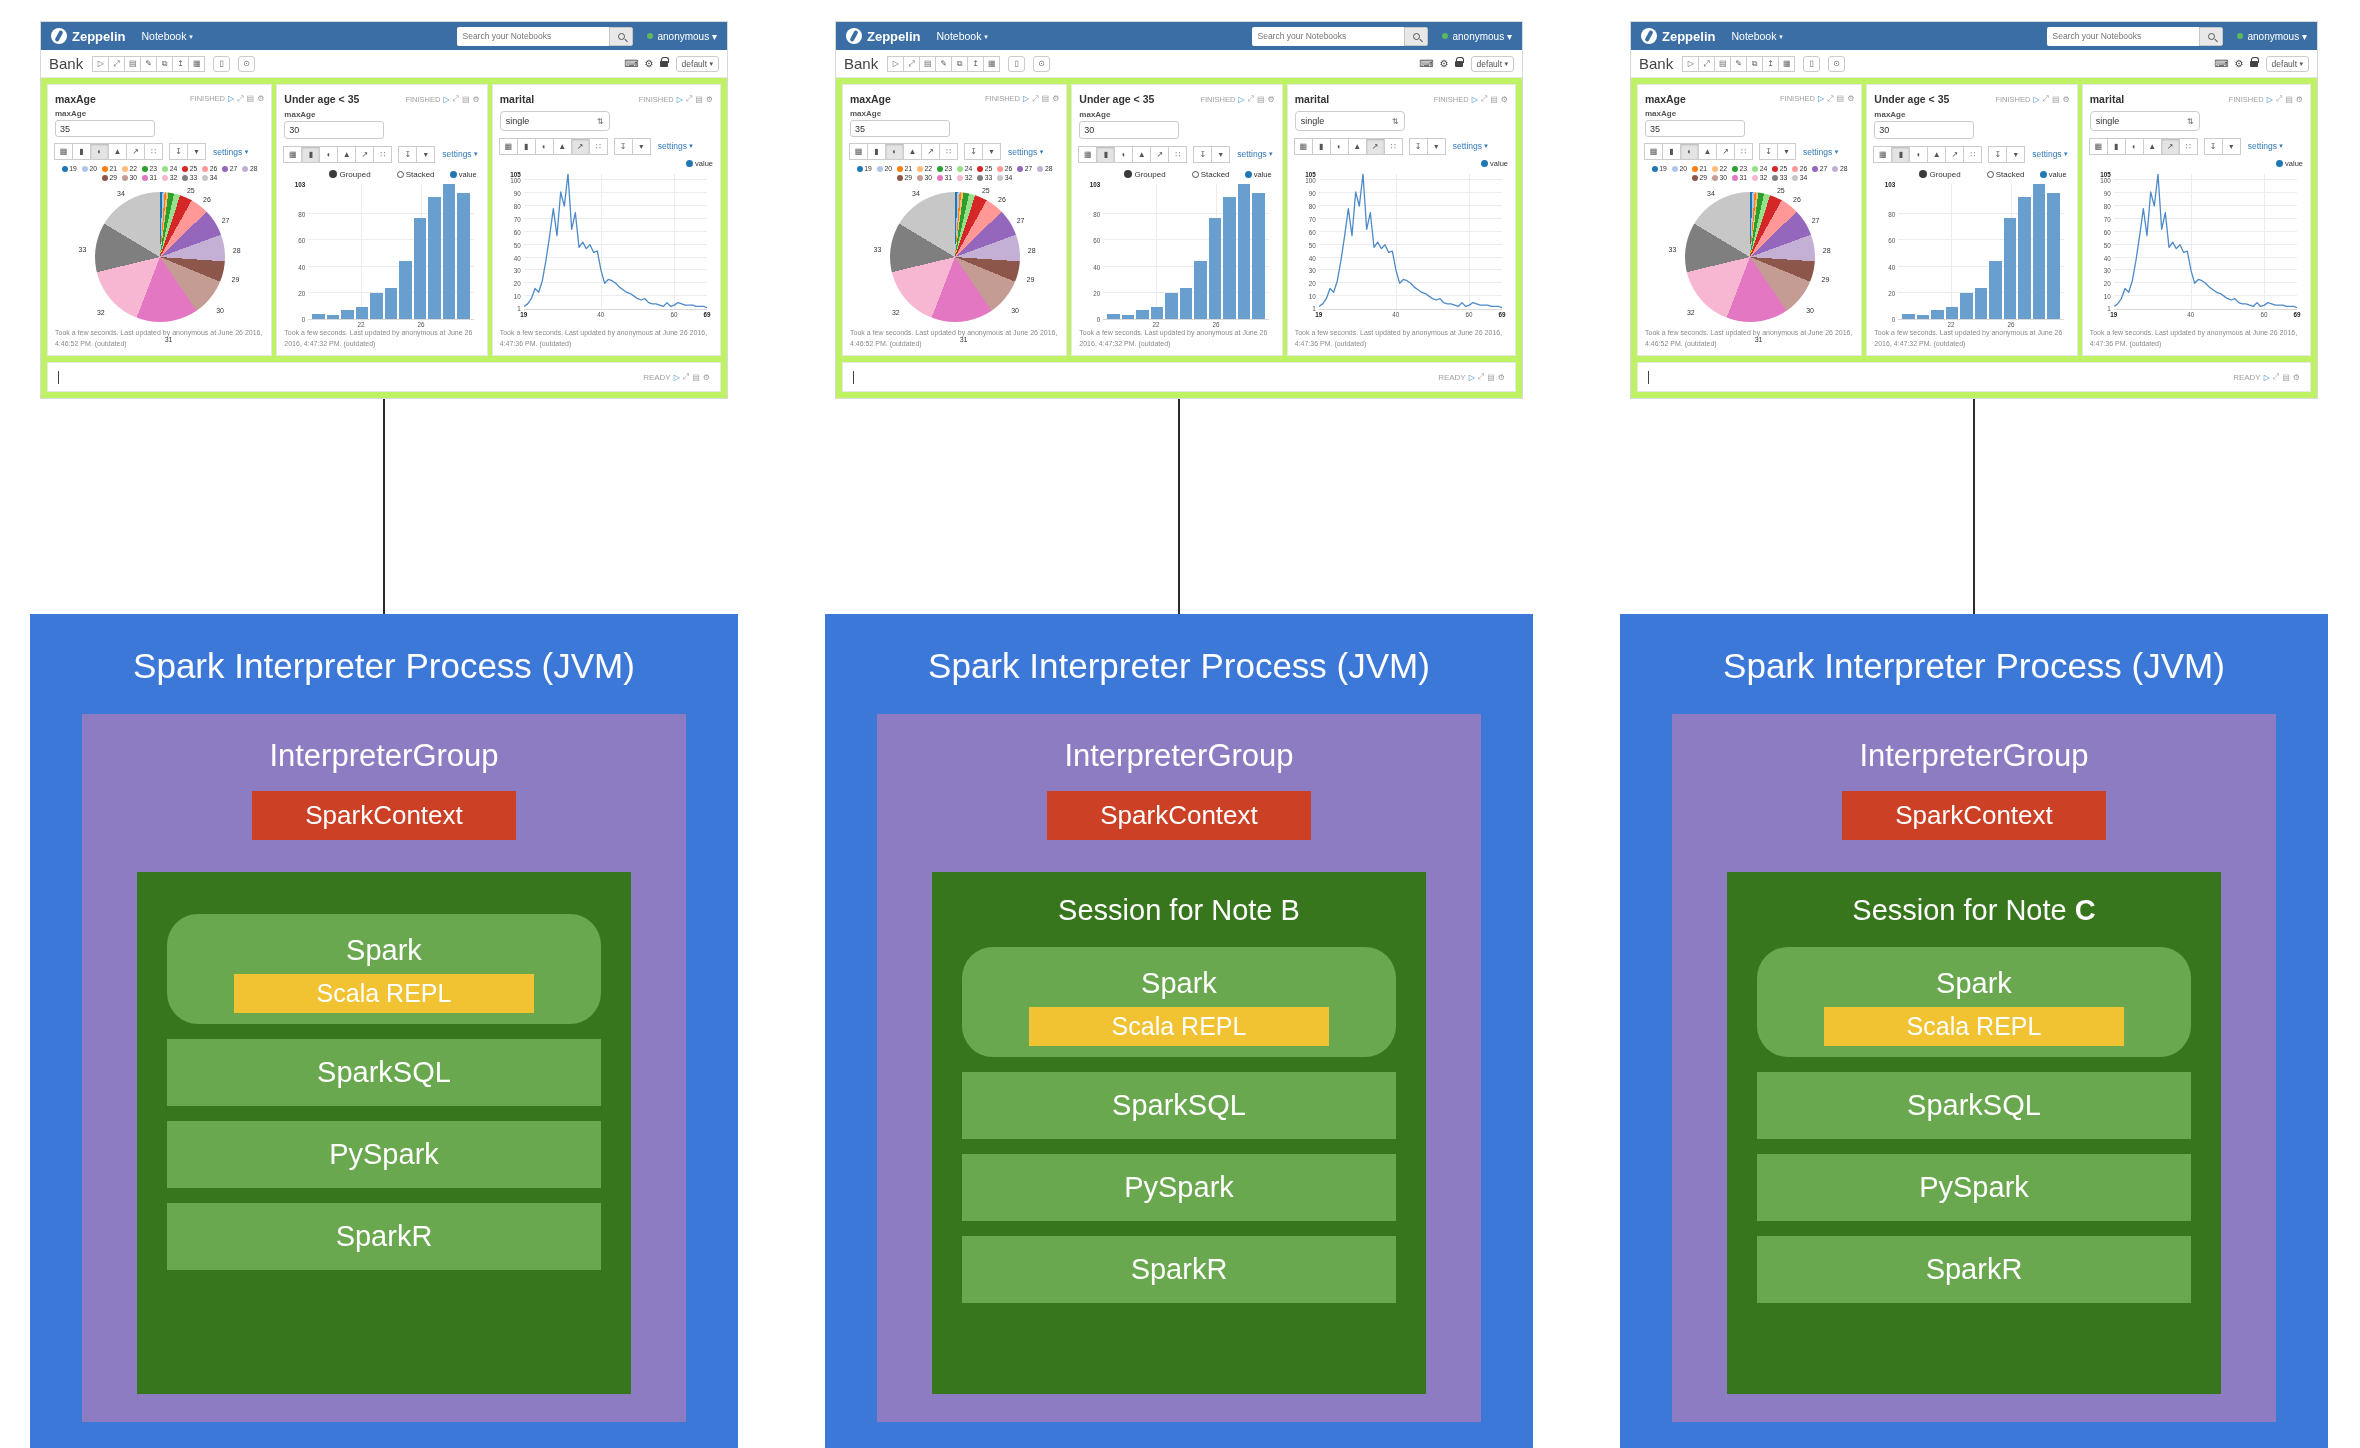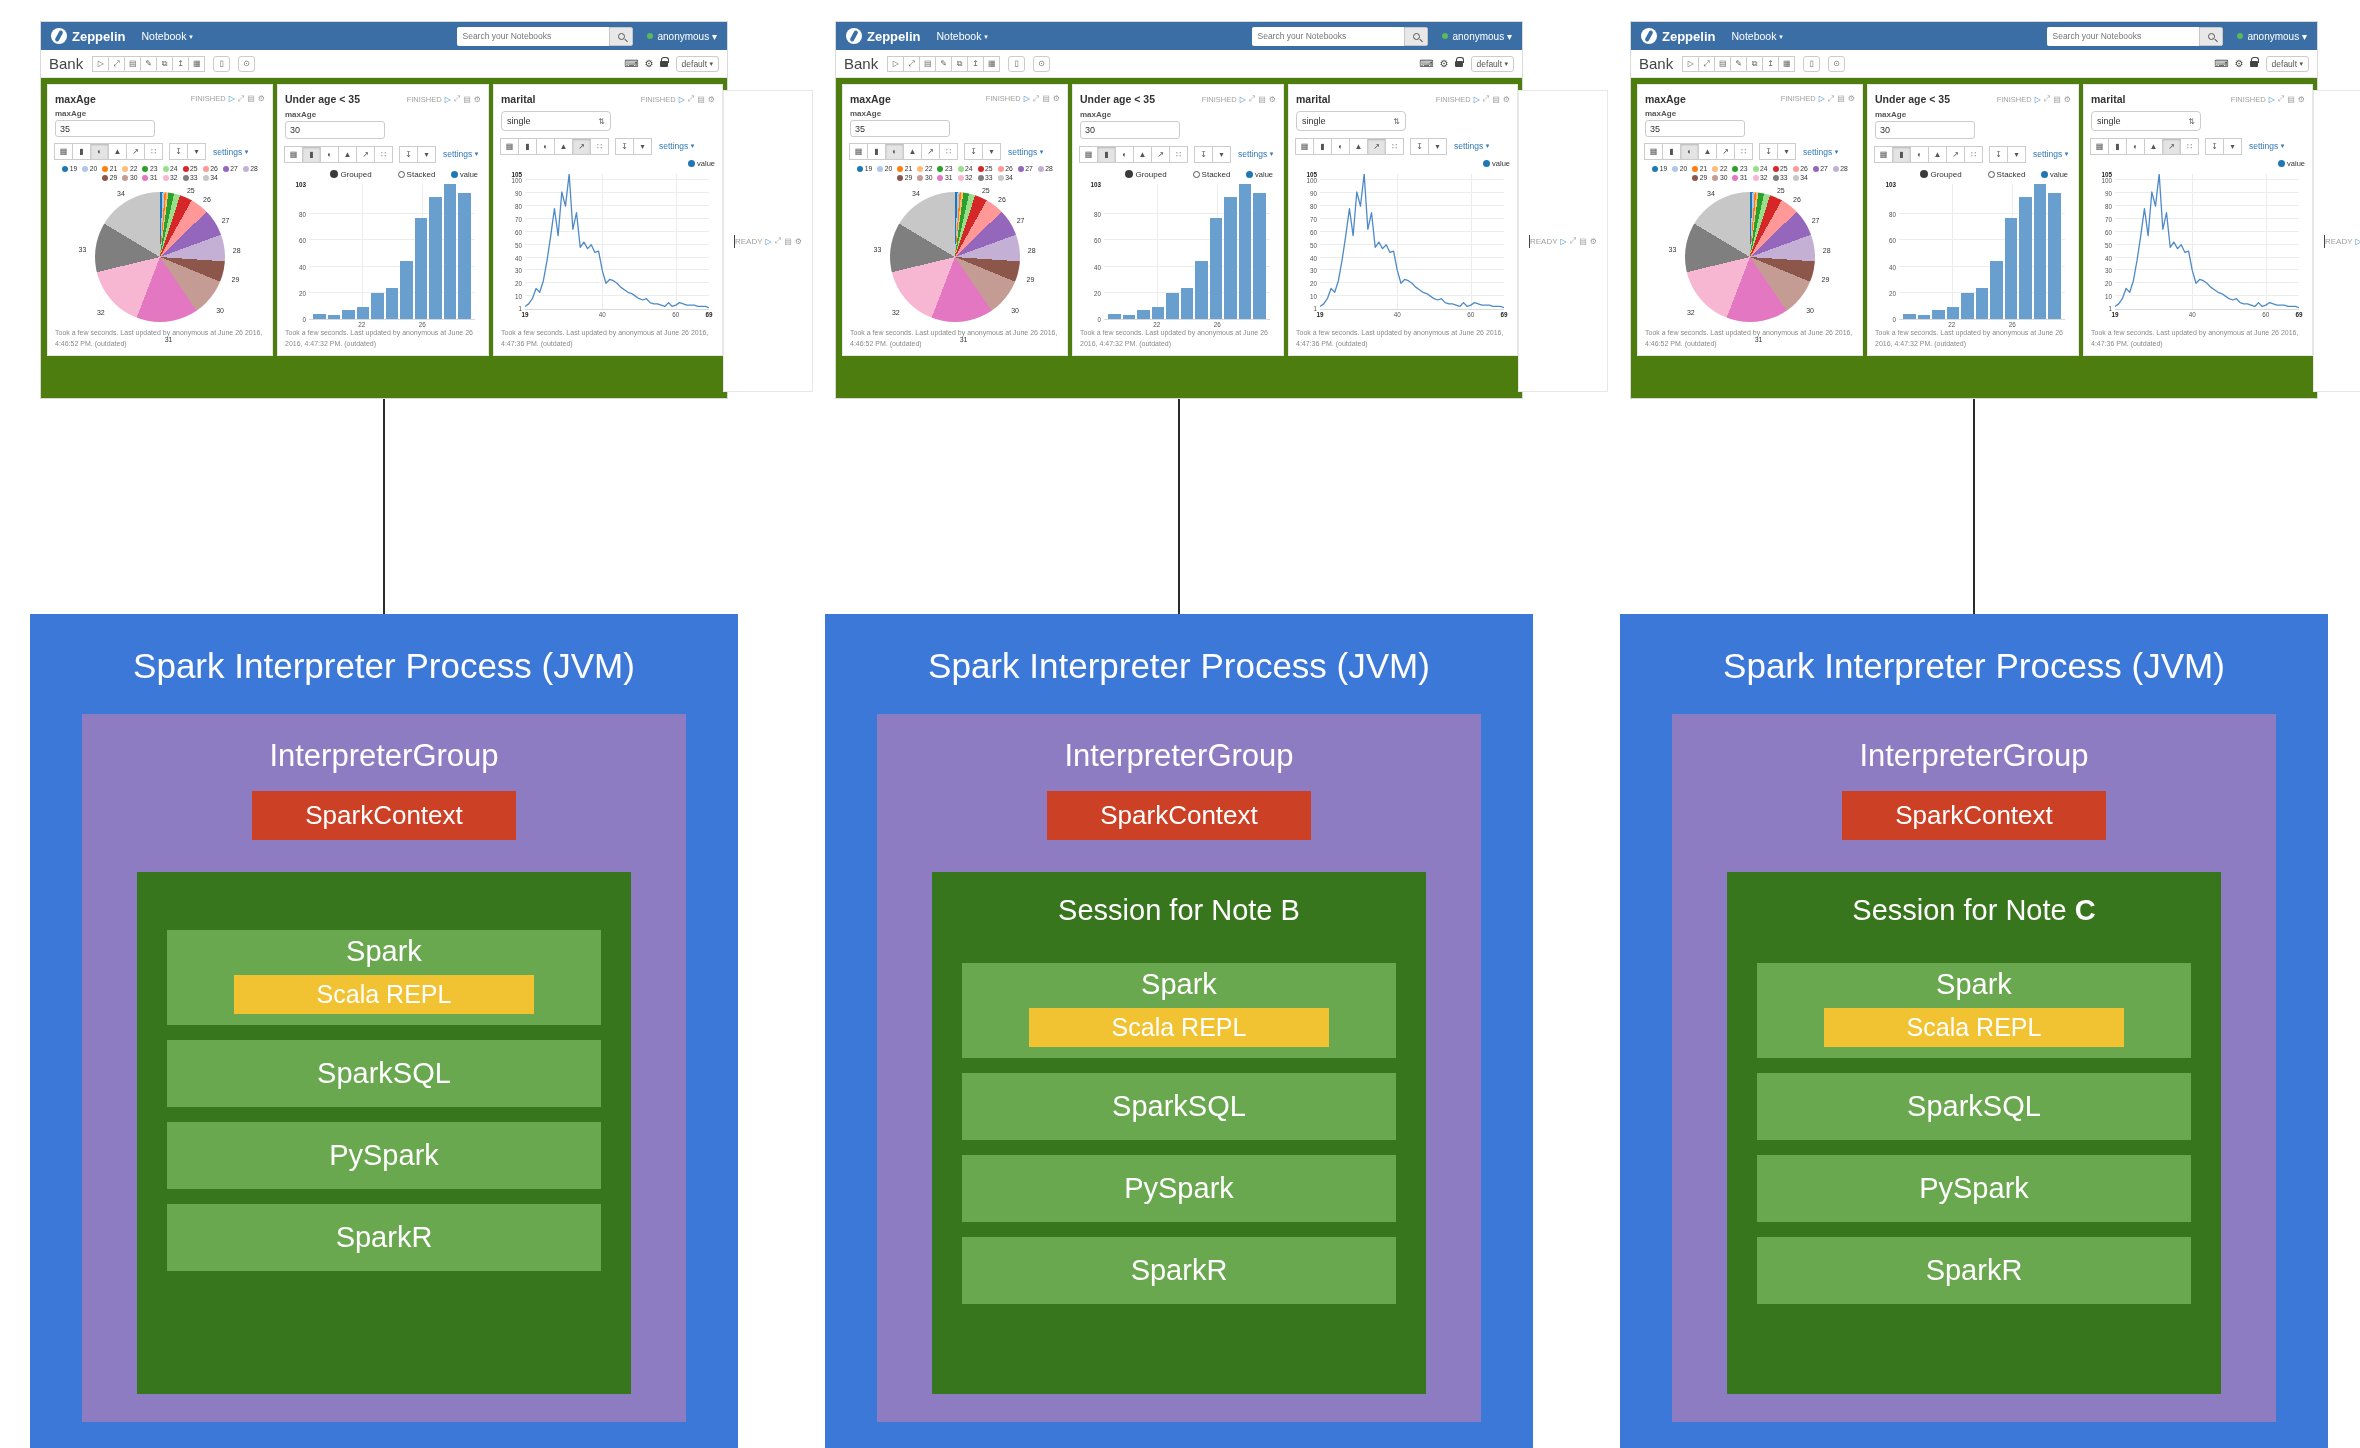--- a/index.html
+++ b/index.html
@@ -38,21 +38,21 @@
               display:flex; align-items:center; justify-content:center; margin-left:-1px; }
   .mini-btn.solo { margin-left:8px; border-radius:3px; }
   .noterow-spacer { flex:1; }
   .gray-ico { color:#444; font-size:10px; margin-left:6px; line-height:1; }
   .lock { width:8px; height:6px; background:#444; border-radius:1px; position:relative; margin-left:6px; }
   .lock::before { content:""; position:absolute; width:6px; height:5px; border:1.4px solid #444; border-bottom:none;
                   border-radius:3px 3px 0 0; left:1px; top:-4px; }
   .default-btn { margin-left:8px; border:1px solid #ccc; border-radius:3px; background:#fff; font-size:8.5px;
                  color:#555; padding:2px 5px; }
 
-  .shot-body { flex:1; background:#4d7c0f; padding:6px; display:flex; flex-direction:row; }
+  .shot-body { flex:1; background:#bef264; padding:6px; display:flex; flex-direction:column; }
   .paras { display:flex; gap:4px; }
   .para { background:#fff; border:1px solid #e7e7e7; height:272px; padding:6px 7px; display:flex; flex-direction:column; position:relative; }
   .para1 { width:226px; } .para2 { width:212px; } .para3 { width:230px; }
   .para-head { display:flex; justify-content:space-between; align-items:center; height:16px; }
   .p-title { font-size:10.5px; font-weight:bold; color:#333; }
   .p-status { font-size:7.5px; color:#a0a0a0; display:flex; align-items:center; gap:3px; }
   .st-ico { font-size:8px; color:#9a9a9a; } .st-ico.play { color:#3d8ec9; }
   .form-label { font-size:8px; font-weight:bold; color:#555; margin-top:3px; }
   .form-input { width:100px; height:18px; border:1px solid #ccc; border-radius:3px; font-size:9px; color:#333;
                 padding:0 4px; margin-top:2px; font-family:"Liberation Sans", sans-serif; }
@@ -102,21 +102,21 @@
   .jvm-title { color:#fff; font-size:35px; text-align:center; padding:32px 0 28px; }
   .igroup { flex:1; margin:0 52px 26px; background:#8e7cc3; display:flex; flex-direction:column; padding:24px 55px 28px; }
   .igroup-title { color:#fff; font-size:31px; text-align:center; }
   .sparkcontext { width:264px; margin:17px auto 0; background:#cc4125; color:#fff; font-size:26px;
                   text-align:center; padding:9px 0; }
   .session { flex:1; margin-top:32px; background:#38761d; padding:22px 30px 28px; display:flex; flex-direction:column; }
   .session-title { color:#fff; font-size:29px; text-align:center; }
   .note-letter { font-weight:400; }
   .note-letter.bold { font-weight:700; }
   .s-row { background:#6aa84f; color:#fff; font-size:29px; text-align:center; padding:17px 0; margin-top:15px; }
-  .s-row.spark { margin-top:36px; padding:5px 0 11px; }
+  .s-row.spark { margin-top:20px; padding:20px 0 11px;border-radius:31px; }
   .repl { width:300px; margin:7px auto 0; background:#f1c232; color:#fff; font-size:25px; padding:5px 0; }
 </style>
 </head>
 <body>
 
 <div id="columns">
     <div class="column">
   <section class="shot">
     <header class="navbar">
       <span class="logo"></span>

